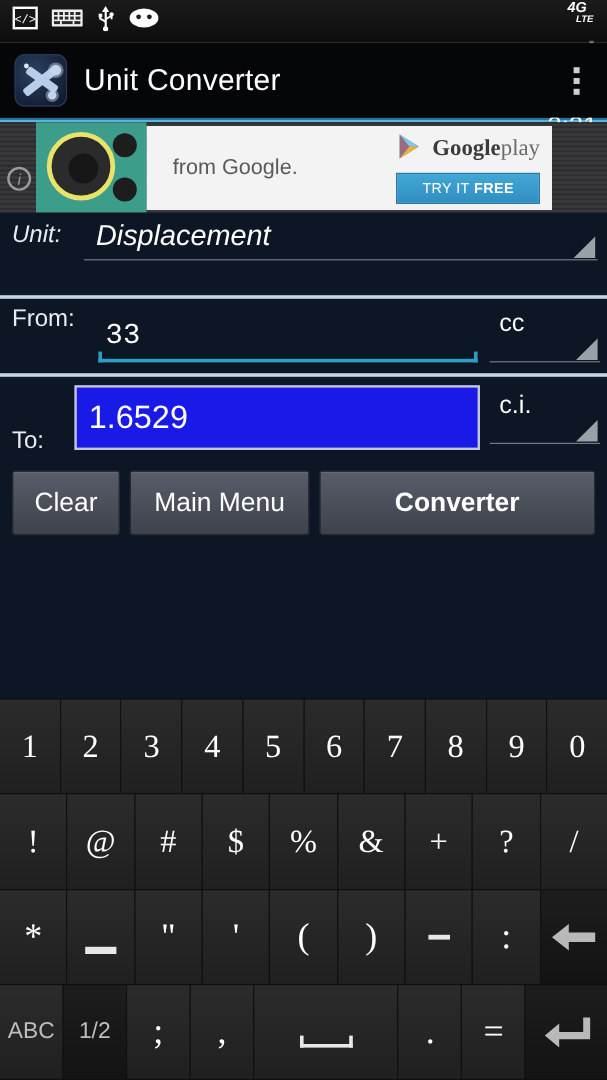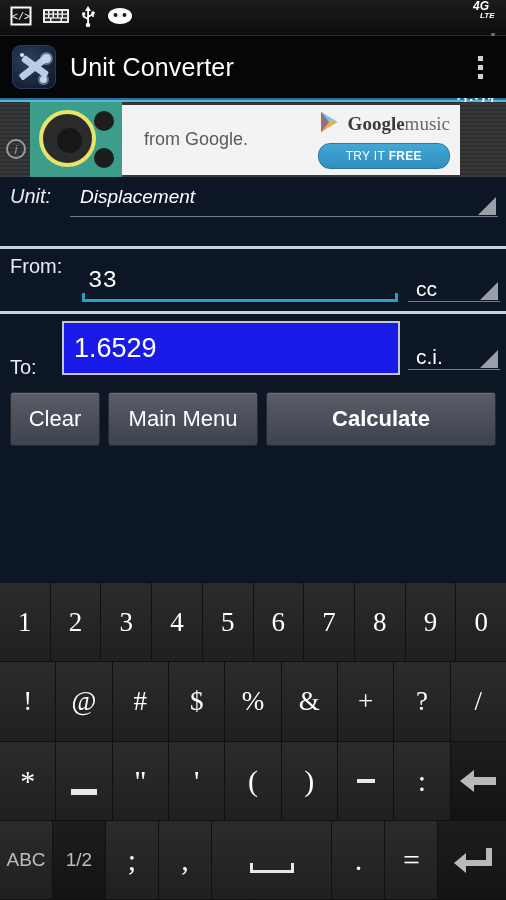--- a/index.html
+++ b/index.html
@@ -103,21 +103,21 @@
     padding: 0 10px 0 22px;
   }
   .ad-text { color: #5a5a5a; font-size: 18px; line-height: 1.35; }
   .ad-right { text-align: center; }
   .gp-row { display: flex; align-items: center; gap: 6px; }
   .gp-text { font-size: 19px; color: #3b3b3b; font-family: "Liberation Serif", serif; }
   .gp-text b { font-weight: 700; }
   .gp-text span { color: #6a6a6a; font-weight: 400; }
   .try-btn {
     margin-top: 5px; background: linear-gradient(#43a8d6, #2f8ec0);
-    border-radius: 12px; color: #fff; font-size: 12px; font-weight: 700;
+    border-radius: 0; color: #fff; font-size: 12px; font-weight: 700;
     padding: 5px 12px; letter-spacing: .3px;
     border: 1px solid #2878a6;
   }
   .try-btn em { font-style: normal; font-weight: 400; }
 
   
   .form { padding: 0; }
   .row { position: relative; display: flex; align-items: flex-end; }
   .row-label {
     color: #e8ecf2; font-size: 20px; padding-left: 10px;
@@ -126,21 +126,21 @@
   .hr { height: 3px; background: #c8d4e6; margin: 0; }
 
   
   .unit-row { height: 69px; align-items: flex-start; font-style: italic; }
   .unit-row .row-label { width: 70px; padding-bottom: 0; align-self: flex-start; padding-top: 8px; }
   .spinner {
     position: relative; flex: 1; margin-right: 8px;
     border-bottom: 1px solid #6f7a8a; height: 40px;
     display: flex; align-items: center;
   }
-  .spinner-val { color: #fff; font-size: 19px; padding-left: 10px; }
+  .spinner-val { color: #fff; font-size: 24px; padding-left: 10px; }
   .spinner-arrow {
     position: absolute; right: 2px; bottom: 1px;
     width: 0; height: 0;
     border-left: 18px solid transparent;
     border-bottom: 18px solid #9aa0a8;
   }
 
   
   .from-row { height: 62px; align-items: center; }
   .from-row .row-label { width: 78px; padding-bottom: 0; align-self: flex-start; padding-top: 6px; }
@@ -152,21 +152,21 @@
   .input-underline {
     position: absolute; left: 4px; right: 4px; bottom: 0; height: 3px; background: #2a9fc4;
   }
   .input-underline:before, .input-underline:after {
     content: ""; position: absolute; bottom: 0; width: 3px; height: 9px; background: #2a9fc4;
   }
   .input-underline:before { left: 0; }
   .input-underline:after { right: 0; }
   .side-spinner {
     width: 92px; flex: none; position: relative; height: 44px;
-    border-bottom: 1px solid #6f7a8a; display: flex; align-items: flex-end;
+    border-bottom: 1px solid #6f7a8a; display: flex; align-items: flex-start;
     margin-right: 6px;
   }
   .side-spinner .spinner-val { font-size: 21px; padding-left: 8px; }
 
   
   .to-row { height: 68px; align-items: center; }
   .to-row .row-label { width: 62px; padding-bottom: 0; padding-left: 10px; margin-top: 38px; }
   .result-box {
     flex: 1; height: 54px; background: #1a1ae8;
     border: 2px solid #c2c8d8; display: flex; align-items: center;
@@ -352,21 +352,21 @@
       <div class="ad-right">
         <div class="gp-row">
           <span>
             <svg width="24" height="24" viewBox="0 0 24 24">
                 <path d="M3 2 L19 12 L3 22 Z" fill="#5b8ec9"></path>
                 <path d="M3 2 L19 12 L11 12 Z" fill="#7fc8e8"></path>
                 <path d="M3 22 L19 12 L11 12 Z" fill="#e8b33a"></path>
                 <path d="M3 2 L11 12 L3 22 Z" fill="#cf4f42" opacity=".55"></path>
               </svg>
           </span>
-          <span class="gp-text"><b>Google</b><span>music</span></span>
+          <span class="gp-text"><b>Google</b><span>play</span></span>
         </div>
         <div class="try-btn">
           <em>TRY IT</em>
           <b>FREE</b>
         </div>
       </div>
     </div>
   </div>
 
   <div class="form">
@@ -400,21 +400,21 @@
       </div>
       <div class="side-spinner">
         <span class="spinner-val">c.i.</span>
         <span class="spinner-arrow"></span>
       </div>
     </div>
 
     <div class="btnbar">
       <div class="btn btn-clear">Clear</div>
       <div class="btn btn-main">Main Menu</div>
-      <div class="btn btn-calc">Calculate</div>
+      <div class="btn btn-calc">Converter</div>
     </div>
   </div>
 
   <div class="keyboard">
 
     <div class="kb-row">
       <div class="key">1</div>
       <div class="key">2</div>
       <div class="key">3</div>
       <div class="key">4</div>

